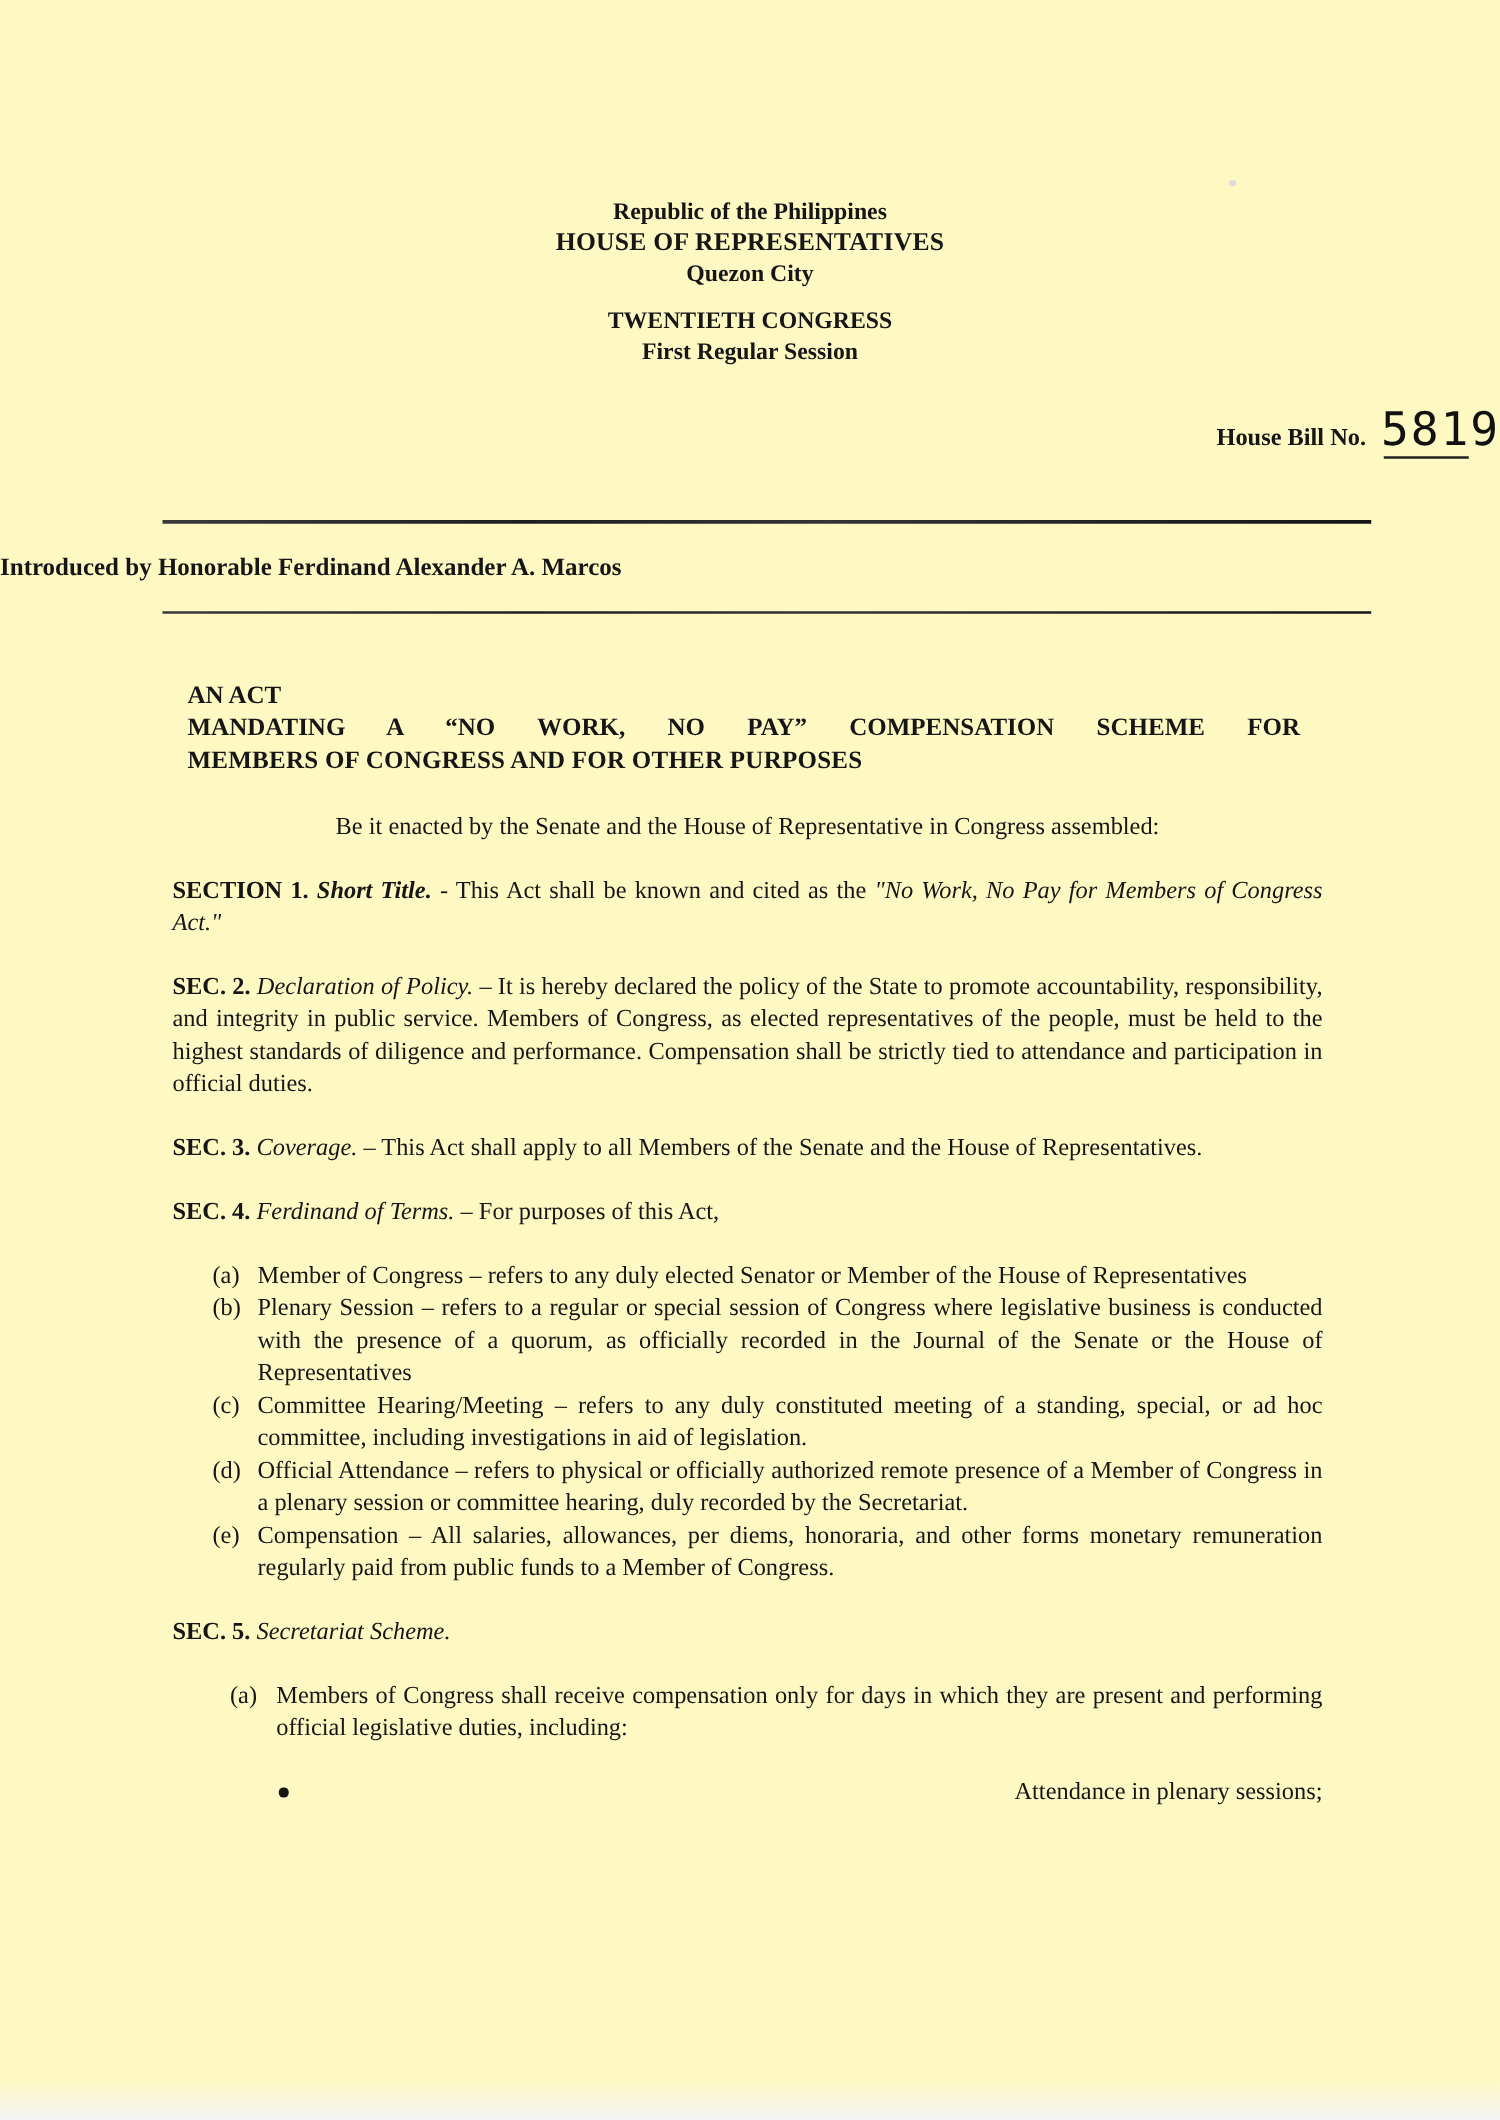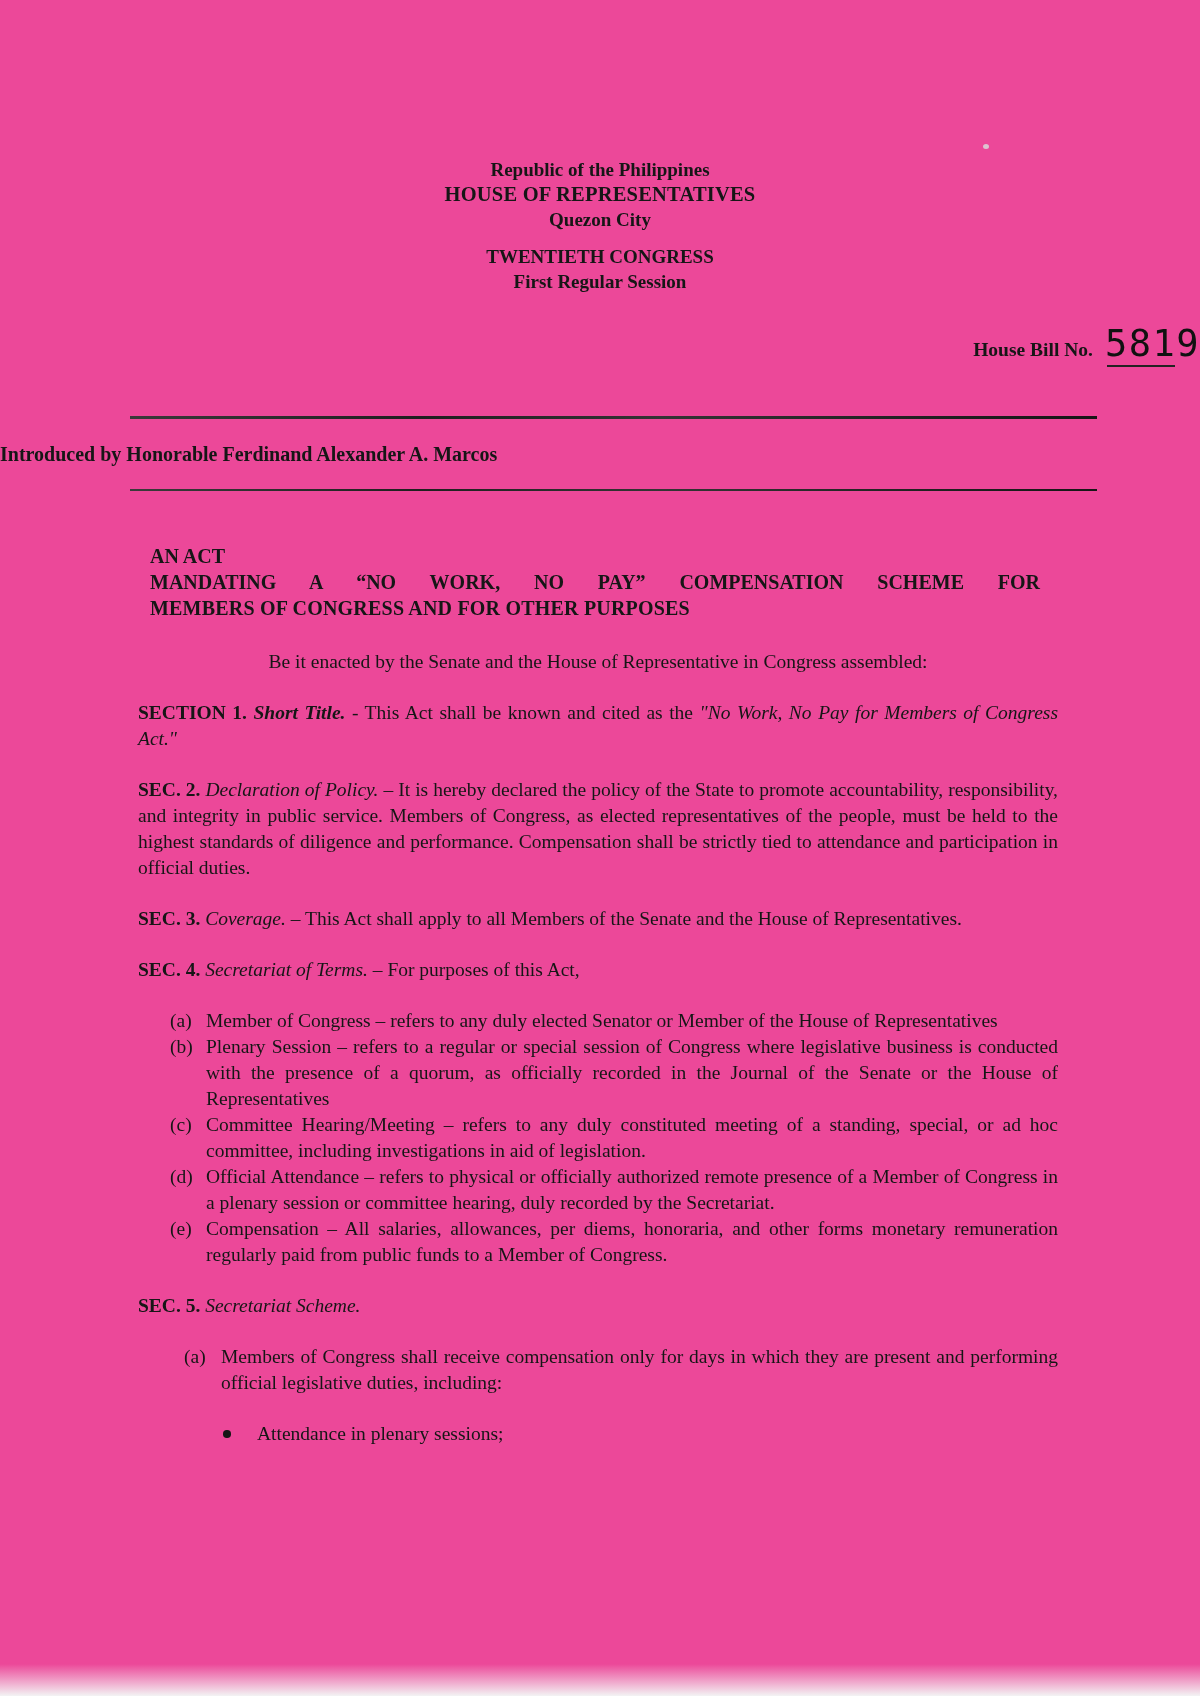--- a/index.html
+++ b/index.html
@@ -5,21 +5,21 @@
   html, body { margin: 0; padding: 0; }
   body {
     width: 1200px; height: 1696px;
     background: #ffffff;
     font-family: "Liberation Serif", "DejaVu Serif", serif;
     color: #161616;
   }
   .page {
     position: relative;
     width: 1200px; height: 1696px;
-    background: #ec4899;
+    background: #fef9c3;
     overflow: hidden;
     padding-top: 157px;
     box-sizing: border-box;
   }
   .content { margin-left: 138px; width: 920px; }
   .bold { font-weight: bold; }
   .italic { font-style: italic; }
 
   
   .hdr-line { line-height: 25px; font-size: 19px; font-weight: bold; text-align: center; }
@@ -68,21 +68,21 @@
   .first-par { margin-top: 28px; text-align: center; }
 
   .def-list { margin-top: 25px; }
   .def-item { position: relative; padding-left: 68px; font-size: 19.5px; line-height: 26px; text-align: justify; }
   .def-item .marker { position: absolute; left: 32px; top: 0; }
 
   .sec5-item { position: relative; margin-top: 25px; padding-left: 83px; font-size: 19.5px; line-height: 26px; text-align: justify; }
   .sec5-item .marker { position: absolute; left: 46px; top: 0; }
 
   .bullet-list { margin-top: 25px; }
-  .bullet-item { position: relative; padding-left: 119px; font-size: 19.5px; line-height: 26px; text-align: left; }
+  .bullet-item { position: relative; padding-left: 119px; font-size: 19.5px; line-height: 26px; text-align: right; }
   .bullet-item .dot {
     position: absolute; left: 85px; top: 9px;
     width: 7.5px; height: 7.5px; background: #161616; border-radius: 50%;
   }
 
   .speck {
     position: absolute; left: 983px; top: 144px;
     width: 6px; height: 5px; background: #d9d9d9; border-radius: 50%; opacity: 0.85;
   }
   .bottom-shade {
@@ -127,21 +127,21 @@
 
   <div class="content">
     <p class="body-par first-par">Be it enacted by the Senate and the House of Representative in Congress assembled:</p>
 
     <p class="body-par"><span class="bold">SECTION 1.</span><span class="bold italic"> Short Title.</span><span> - This Act shall be known and cited as the </span><span class="italic">"No Work, No Pay for Members of Congress Act."</span></p>
 
     <p class="body-par"><span class="bold">SEC. 2.</span><span class="italic"> Declaration of Policy.</span><span> – It is hereby declared the policy of the State to promote accountability, responsibility, and integrity in public service. Members of Congress, as elected representatives of the people, must be held to the highest standards of diligence and performance. Compensation shall be strictly tied to attendance and participation in official duties.</span></p>
 
     <p class="body-par"><span class="bold">SEC. 3.</span><span class="italic"> Coverage.</span><span> – This Act shall apply to all Members of the Senate and the House of Representatives.</span></p>
 
-    <p class="body-par"><span class="bold">SEC. 4.</span><span class="italic"> Secretariat of Terms.</span><span> – For purposes of this Act,</span></p>
+    <p class="body-par"><span class="bold">SEC. 4.</span><span class="italic"> Ferdinand of Terms.</span><span> – For purposes of this Act,</span></p>
 
     <div class="def-list">
       <div class="def-item">
         <span class="marker">(a)</span>
         <span>Member of Congress – refers to any duly elected Senator or Member of the House of Representatives</span>
       </div>
       <div class="def-item">
         <span class="marker">(b)</span>
         <span>Plenary Session – refers to a regular or special session of Congress where legislative business is conducted with the presence of a quorum, as officially recorded in the Journal of the Senate or the House of Representatives</span>
       </div>

